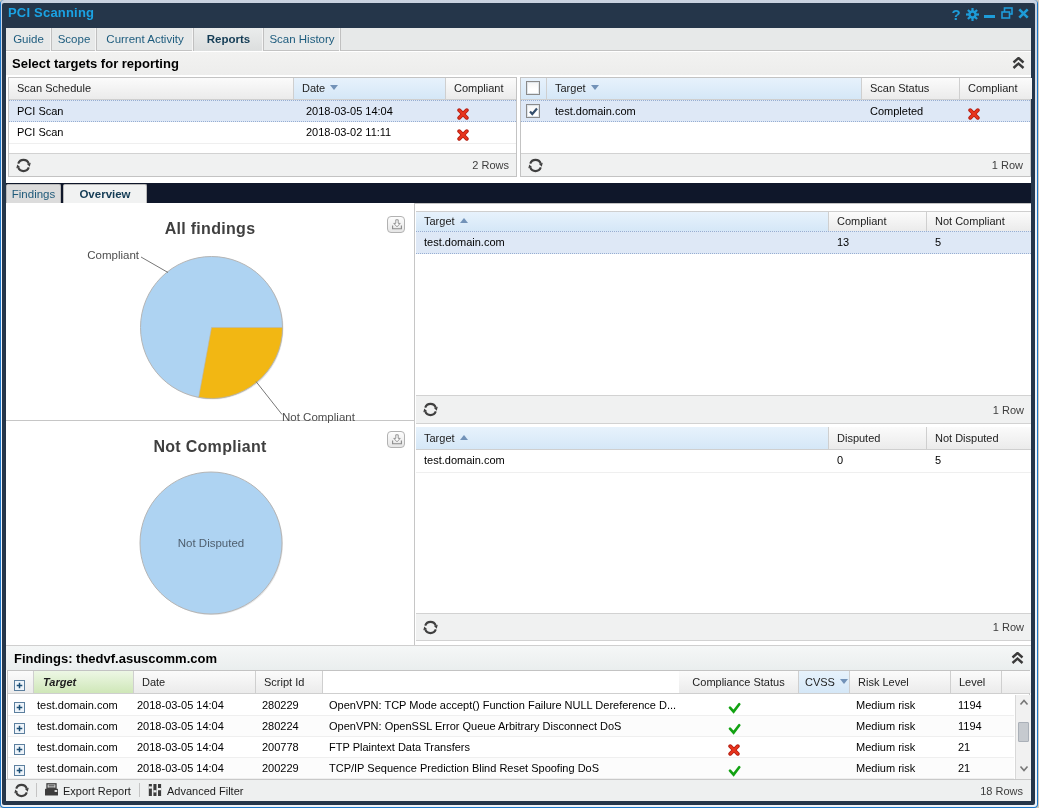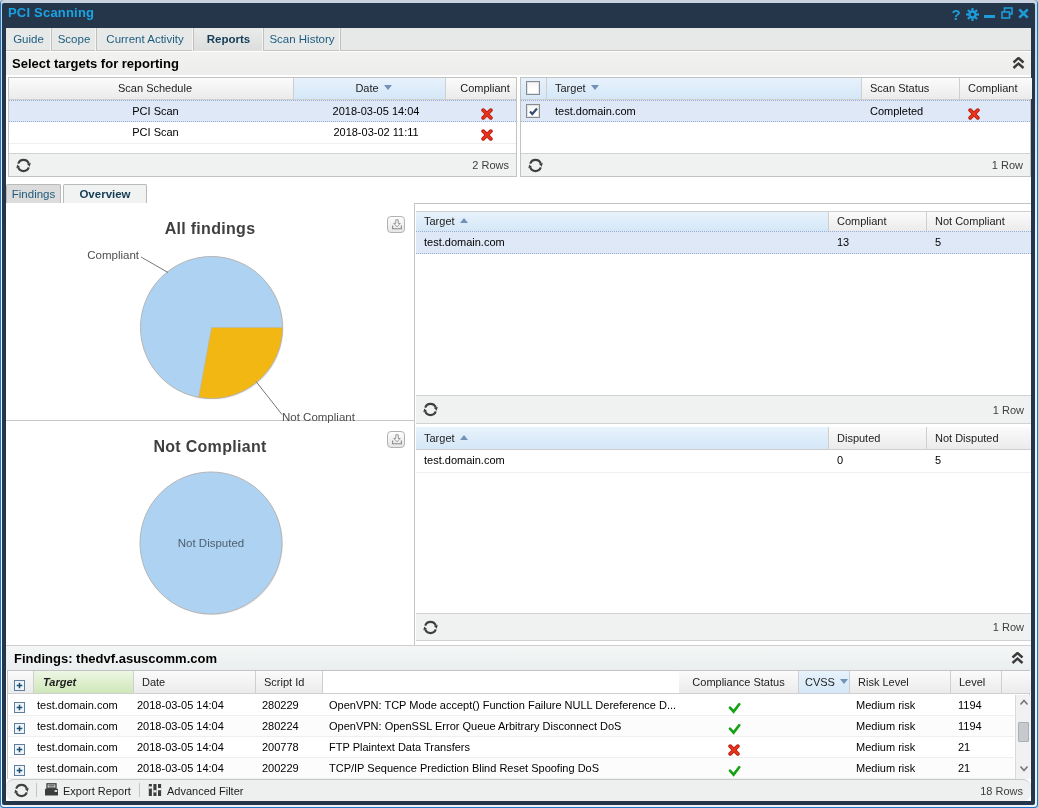--- a/index.html
+++ b/index.html
@@ -90,21 +90,21 @@
     <div class="tab active" style="left:188px;width:70px;">Reports</div>
     <div class="tab" style="left:258px;width:77px;">Scan History</div>
   </div>
   <div class="abs" id="sec1hdr">
       <span>Select targets for reporting</span>
     <svg class="abs" style="right:5px;top:5px;" width="15" height="13" viewBox="0 0 15 13">
         <path d="M2.5 5.5 L7.5 1 L12.5 5.5 M2.5 11 L7.5 6.5 L12.5 11" fill="none" stroke="#3a3a3a" stroke-width="2.4"></path>
       </svg>
   </div>
 
-  <div class="abs tbl" style="left:8px;top:77px;width:509px;height:100px;text-align:center;">
+  <div class="abs tbl" style="left:8px;top:77px;width:509px;height:100px;">
     <div class="abs" style="left:0;top:0;width:100%;height:22px;border-bottom:1px solid #cfcfcf;">
       <div class="hcell" style="left:0;width:285px;">Scan Schedule</div>
       <div class="hcell sorted" style="left:285px;width:152px;">Date<span class="sortarr down"></span></div>
       <div class="hcell" style="left:437px;width:70px;border-right:none;">Compliant</div>
     </div>
     <div class="row sel" style="top:22px;">
       <div class="cell" style="left:0;width:285px;">PCI Scan</div>
       <div class="cell" style="left:285px;width:152px;padding-left:12px;">2018-03-05 14:04</div>
       <div class="cell" style="left:437px;width:70px;padding-left:11px;padding-top:5px;"><svg width="12" height="12" viewBox="0 0 12 12">
             <path d="M2.2 2.2 L9.8 9.8 M9.8 2.2 L2.2 9.8" stroke="#b31d10" stroke-width="3.8" stroke-linecap="round" fill="none"></path>
@@ -158,21 +158,21 @@
       <svg class="abs" style="left:7px;top:4px;" width="15" height="15" viewBox="0 0 16 16">
           <path d="M2.36 5.95 A6 6 0 0 1 13.64 5.95" fill="none" stroke="#3f3f3f" stroke-width="2.2"></path>
           <path d="M15.7 5.0 L11.7 6.5 L14.7 9.2 Z" fill="#3f3f3f"></path>
           <path d="M13.64 10.05 A6 6 0 0 1 2.36 10.05" fill="none" stroke="#3f3f3f" stroke-width="2.2"></path>
           <path d="M0.3 11.0 L4.3 9.5 L1.3 6.8 Z" fill="#3f3f3f"></path>
         </svg>
       <div class="rowcount">1 Row</div>
     </div>
   </div>
 
-  <div class="abs" id="midtabs" style="left:6px;top:183px;width:1025px;height:21px;background:#ffffff;border-bottom:1px solid #c3c3c3;">
+  <div class="abs" id="midtabs" style="left:6px;top:183px;width:1025px;height:21px;background:#0f172a;border-bottom:1px solid #c3c3c3;">
     <div class="tab2" style="left:0;width:55px;">Findings</div>
     <div class="tab2 active" style="left:57px;width:84px;">Overview</div>
   </div>
 
   <div class="abs" id="chartpanel" style="left:6px;top:203px;width:409px;height:442px;background:#fff;border-right:1px solid #c6c6c6;">
     <div class="abs" style="left:0;top:217px;width:408px;height:1px;background:#c6c6c6;"></div>
     <div class="abs charttitle" style="left:0;top:17px;width:408px;">All findings</div>
     <div class="abs charttitle" style="left:0;top:235px;width:408px;">Not Compliant</div>
     <div class="abs dlbtn" style="left:381px;top:13px;">
         <svg width="12" height="11" viewBox="0 0 12 11">
@@ -348,21 +348,21 @@
       <svg class="abs" style="left:3px;top:4px;" width="10" height="7" viewBox="0 0 10 7">
           <path d="M1.5 5.5 L5 1.5 L8.5 5.5" fill="none" stroke="#777" stroke-width="1.6"></path>
         </svg>
       <div class="abs" style="left:2px;top:27px;width:11px;height:20px;background:#c6cacf;border:1px solid #aab0b8;border-radius:1px;"></div>
       <svg class="abs" style="left:3px;bottom:7px;" width="10" height="7" viewBox="0 0 10 7">
           <path d="M1.5 1.5 L5 5.5 L8.5 1.5" fill="none" stroke="#777" stroke-width="1.6"></path>
         </svg>
     </div>
   </div>
 
-  <div class="abs" style="left:6px;top:779px;width:1025px;height:22px;background:#eef0f0;border-top:1px solid #c9c9c9;border-radius:8px;">
+  <div class="abs" style="left:6px;top:779px;width:1025px;height:22px;background:#eef0f0;border-top:1px solid #c9c9c9;">
     <svg class="abs" style="left:8px;top:3px;" width="15" height="15" viewBox="0 0 16 16">
         <path d="M2.36 5.95 A6 6 0 0 1 13.64 5.95" fill="none" stroke="#3f3f3f" stroke-width="2.2"></path>
         <path d="M15.7 5.0 L11.7 6.5 L14.7 9.2 Z" fill="#3f3f3f"></path>
         <path d="M13.64 10.05 A6 6 0 0 1 2.36 10.05" fill="none" stroke="#3f3f3f" stroke-width="2.2"></path>
         <path d="M0.3 11.0 L4.3 9.5 L1.3 6.8 Z" fill="#3f3f3f"></path>
       </svg>
     <div class="abs" style="left:30px;top:3px;width:1px;height:14px;background:#c4c4c4;"></div>
     <svg class="abs" style="left:38px;top:3px;" width="15" height="14" viewBox="0 0 15 14">
         <rect x="3" y="0.8" width="9" height="4.5" fill="none" stroke="#3c3c3c" stroke-width="1.3"></rect>
         <path d="M4.5 2.3 H10.5 M4.5 4 H10.5" stroke="#3c3c3c" stroke-width="0.9"></path>

